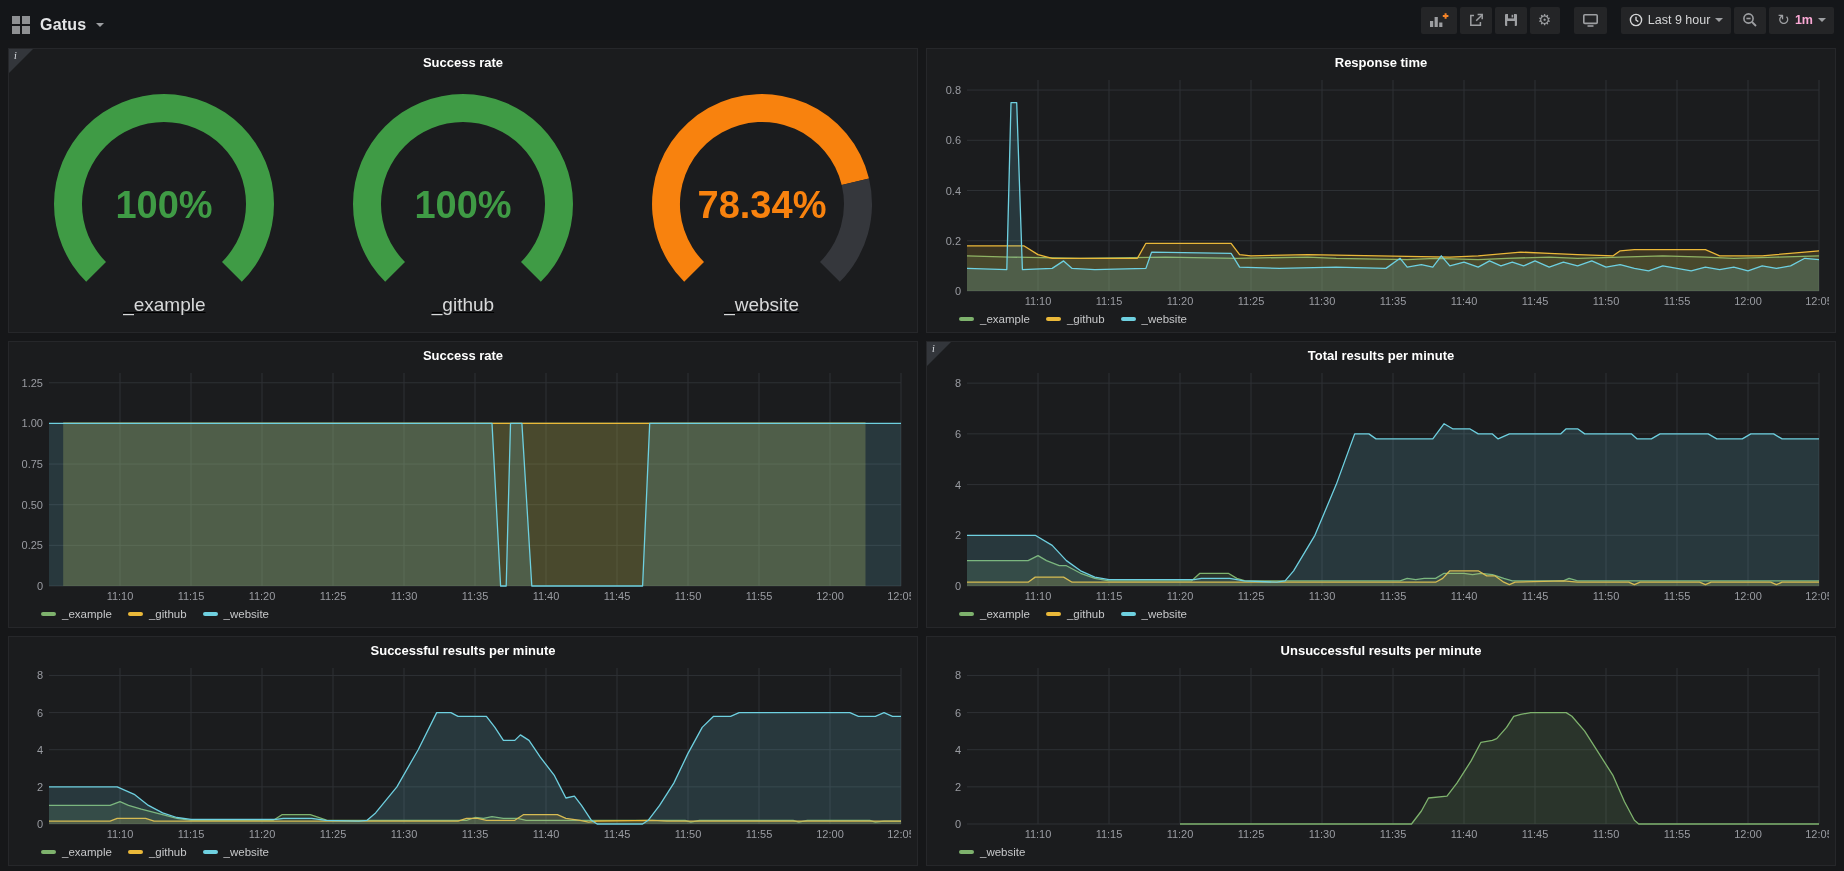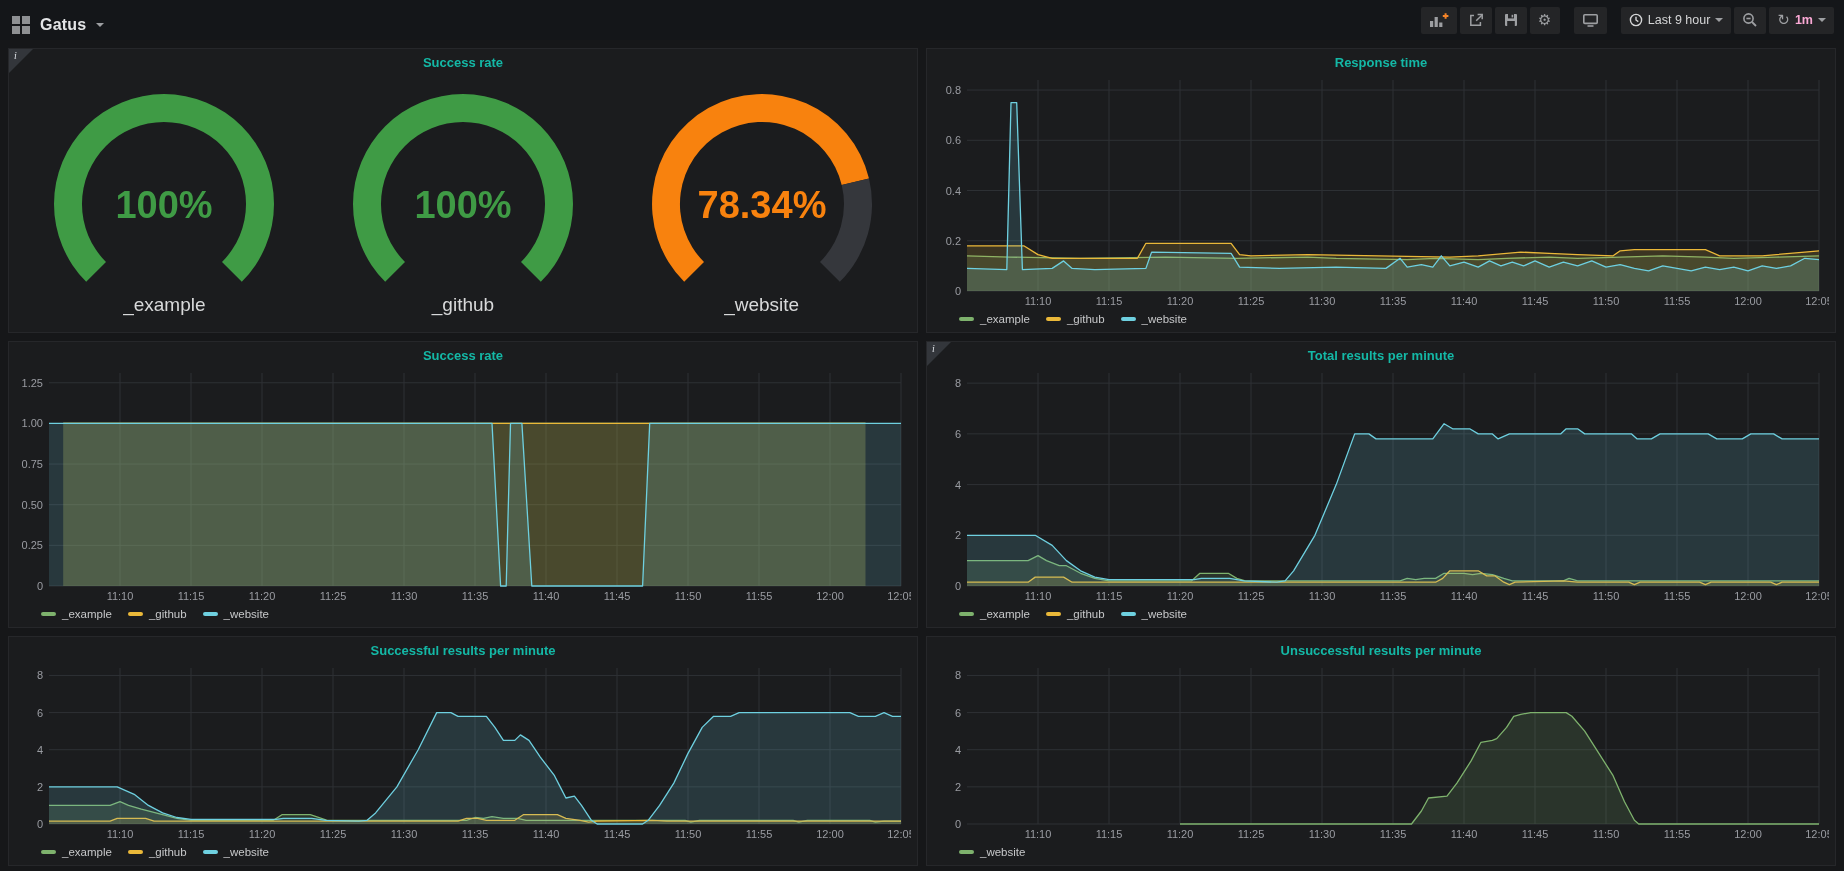--- a/index.html
+++ b/index.html
@@ -24,30 +24,30 @@
   .ic-btn .glyph { font-family:"DejaVu Sans",sans-serif; font-size:15px; line-height:1; color:#9d9fa2; }
   .btn-label { color:#d5d6d7; font-size:12.5px; }
   .gap-l { margin-left:14px; }
   .orange-txt { color:#f9a8d4; font-weight:700; font-size:12.5px; }
 
   
   .dash { display:grid; grid-template-columns:1fr 1fr; grid-template-rows:285px 287px 230px;
     gap:8px; padding:8px 8px 5px 8px; }
   .panel { position:relative; background:#1b1c1e; border:1px solid #26272a;
     display:flex; flex-direction:column; padding:4px 6px 3px 6px; }
-  .panel h2 { font-size:13px; font-weight:700; color:#14b8a6; text-align:center;
+  .panel h2 { font-size:13px; font-weight:700; color:#ffffff; text-align:center;
     height:19px; line-height:19px; cursor:pointer; }
   .info-corner { position:absolute; top:0; left:0; width:0; height:0;
     border-top:24px solid #33363b; border-right:24px solid transparent; cursor:pointer; }
   .info-i { position:absolute; top:1px; left:5px; color:#dfe3e8; font-size:10px;
     font-style:italic; font-family:"Liberation Serif",serif; cursor:pointer; }
 
   
   .gauges { flex:1; display:flex; align-items:center; justify-content:space-around; }
-  .gauge { display:flex; flex-direction:column; align-items:center; width:33%; }
+  .gauge { display:flex; flex-direction:column; align-items:center; width:33%;text-decoration:underline; }
   .gauge-label { margin-top:2px; font-size:19px; color:#d8d9da; }
   .gauge-value { font-size:38px; font-weight:700; }
 
   
   .chart { flex:1 1 auto; width:100%; }
   .grid-line { stroke:#2e3135; stroke-width:1; }
   .tick { fill:#9a9ca2; font-size:11px; }
   .tx { text-anchor:middle; }
   .ty { text-anchor:end; }
   .legend { height:20px; display:flex; align-items:center; gap:16px; padding-left:26px; }

